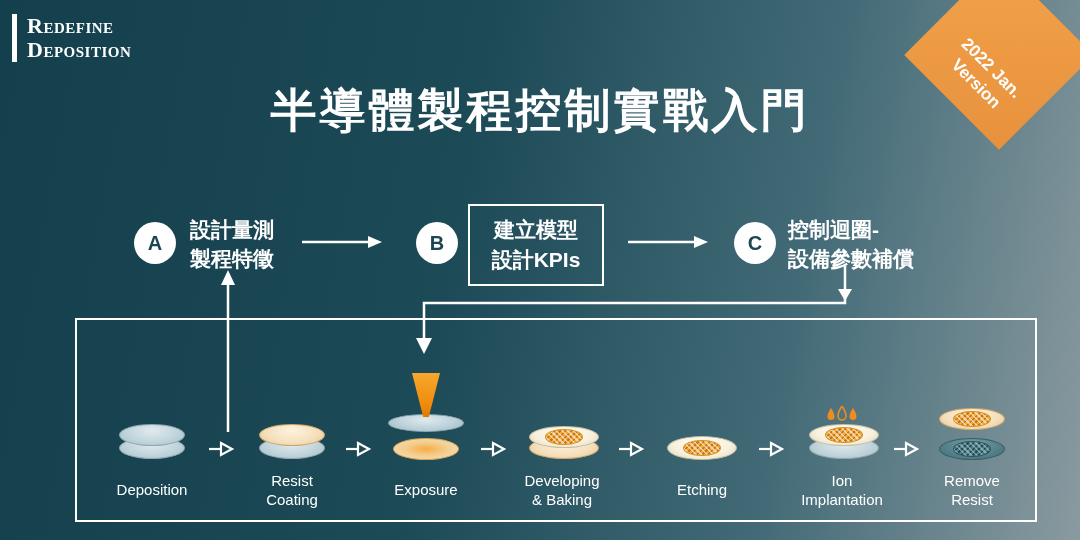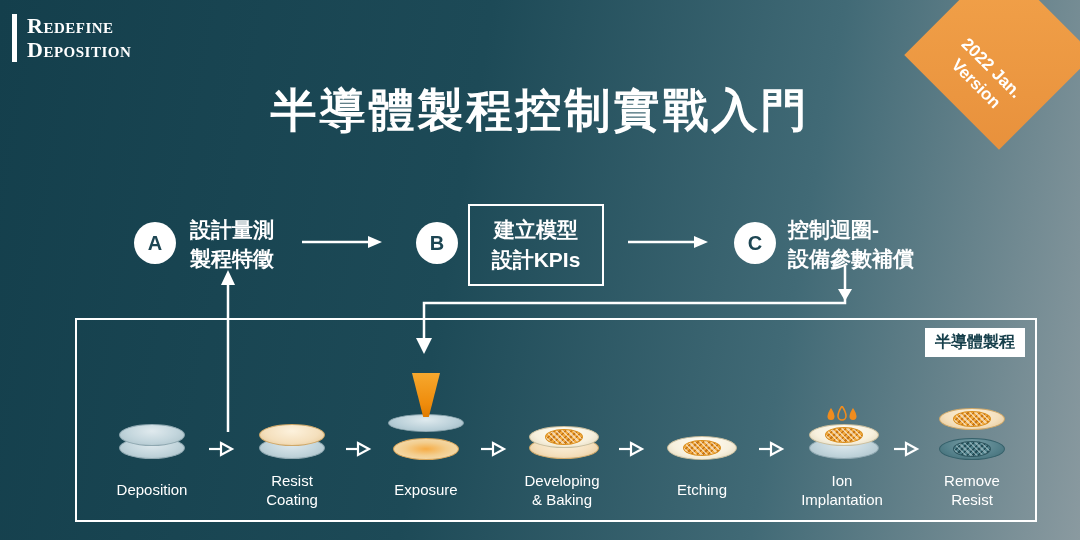--- a/index.html
+++ b/index.html
@@ -142,21 +142,20 @@
 
   <svg class="connectors" width="1080" height="540">
     <line x1="228" y1="432" x2="228" y2="284" stroke="#fff" stroke-width="2.5"></line>
     <polygon points="221,285 235,285 228,270" fill="#fff"></polygon>
     <polyline points="845,266 845,303 424,303 424,340" fill="none" stroke="#fff" stroke-width="2.5"></polyline>
     <polygon points="838,289 852,289 845,301" fill="#fff"></polygon>
     <polygon points="416,338 432,338 424,354" fill="#fff"></polygon>
   </svg>
 
   <div class="process-box">
-    <div class="box-label">半導體製程</div>
 
     <div class="step" style="left:15px">
       <div class="icons">
         <div class="stack2" style="height:36px">
           <div class="wafer wafer-blue w1"></div>
           <div class="wafer wafer-blue w2"></div>
         </div>
       </div>
       <div class="step-label pre">Deposition</div>
     </div>

